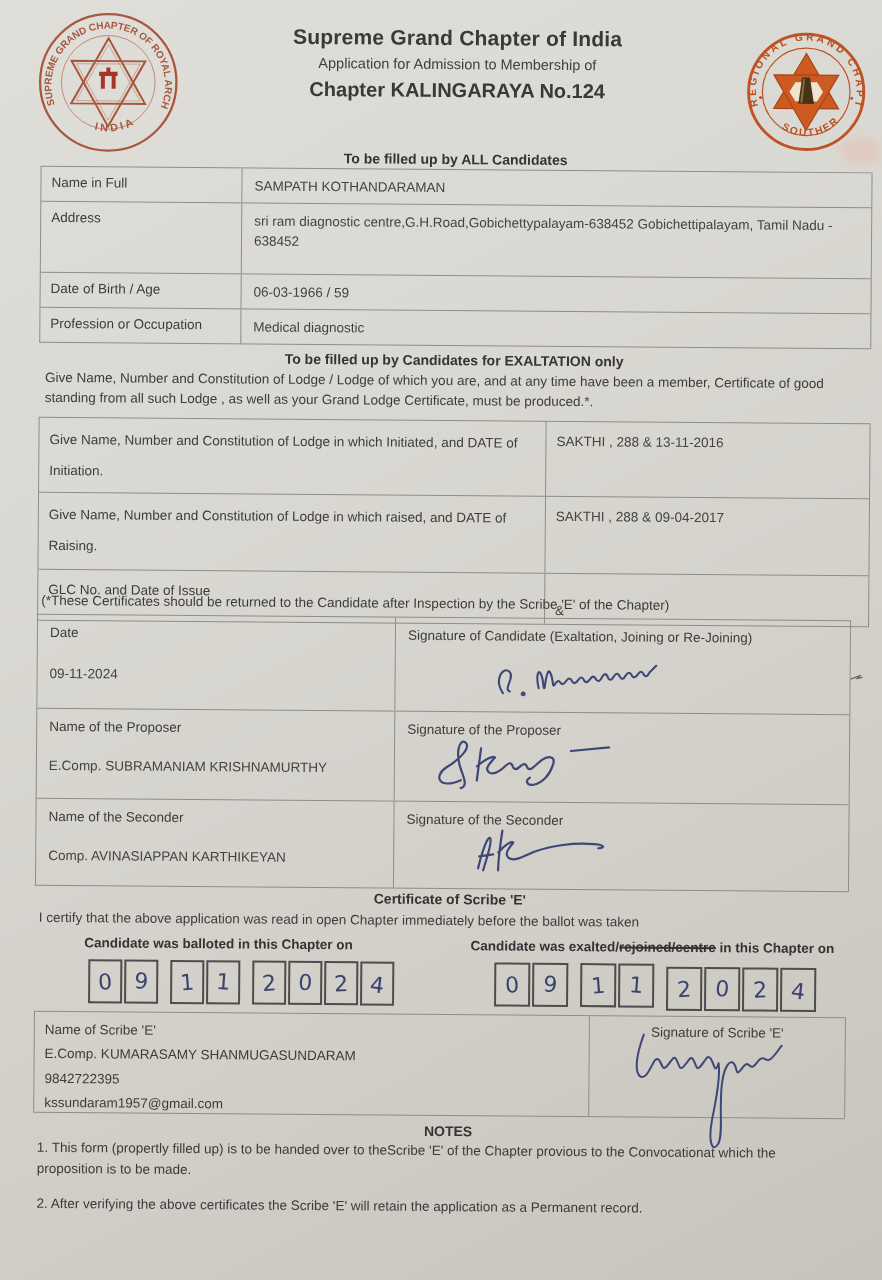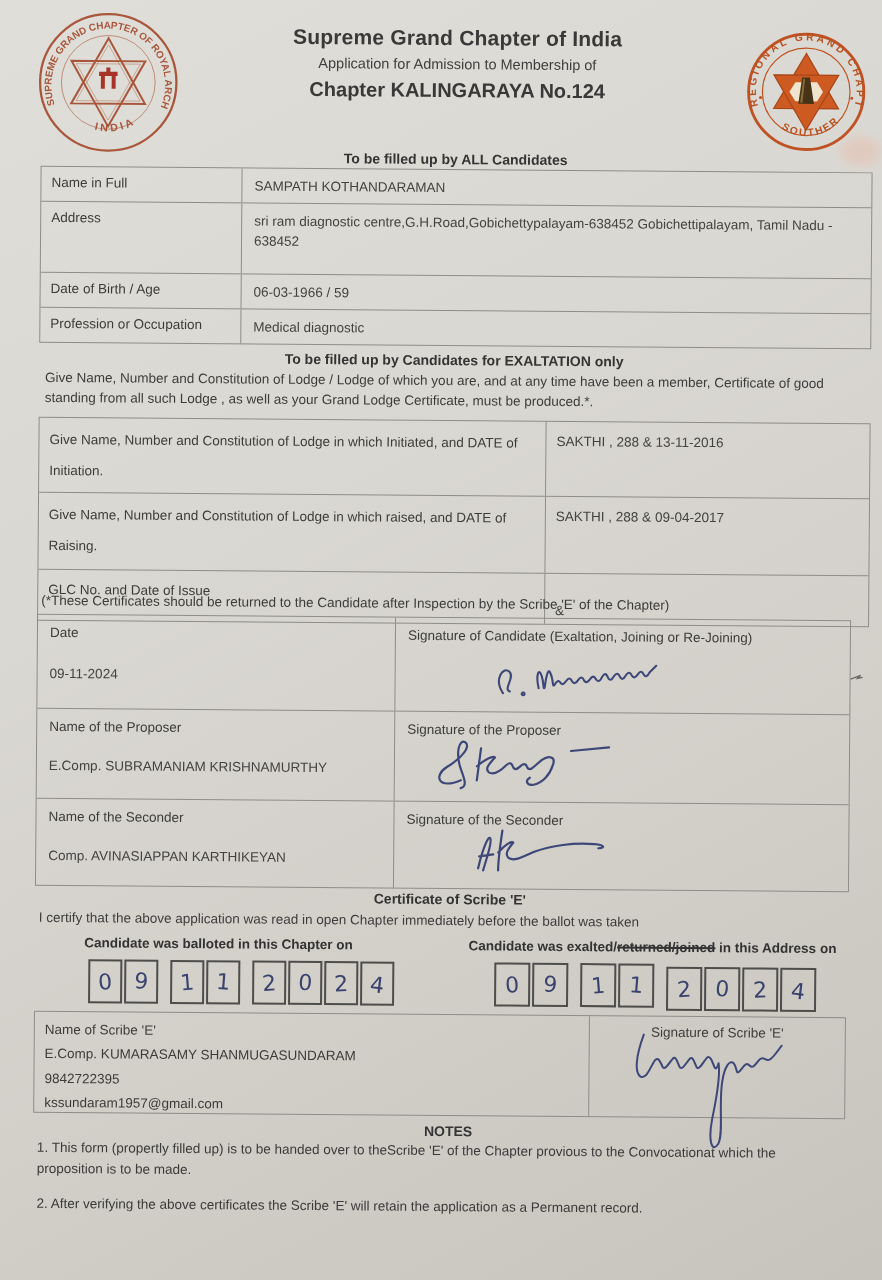--- a/index.html
+++ b/index.html
@@ -210,21 +210,21 @@
 
   <svg class="abs" style="left:850px;top:668px;" width="18" height="14" viewBox="0 0 18 14">
     <path d="M2 8 L12 4 L9 7 L14 6" stroke="#6b6b66" stroke-width="1.4" fill="none"></path>
   </svg>
 
   <div class="abs sechead" style="top:891px;">Certificate of Scribe 'E'</div>
   <div class="abs para" style="left:42px;top:911px;width:820px;">I certify that the above application was read in open Chapter immediately before the ballot was taken</div>
 
   <div class="abs boldlbl" style="left:62px;top:938px;width:320px;">Candidate was balloted in this Chapter on</div>
   <div class="abs boldlbl" style="left:455px;top:938px;width:402px;">
-    <span>Candidate was exalted/</span><span class="strike">returned/joined</span><span> in this Address on</span>
+    <span>Candidate was exalted/</span><span class="strike">rejoined/centre</span><span> in this Chapter on</span>
   </div>
 
   <div class="abs dgrow" style="left:92px;top:962px;">
     <div class="dgroup">
       <div class="dbox">
           <span>0</span>
         </div>
       <div class="dbox">
           <span>9</span>
         </div>

